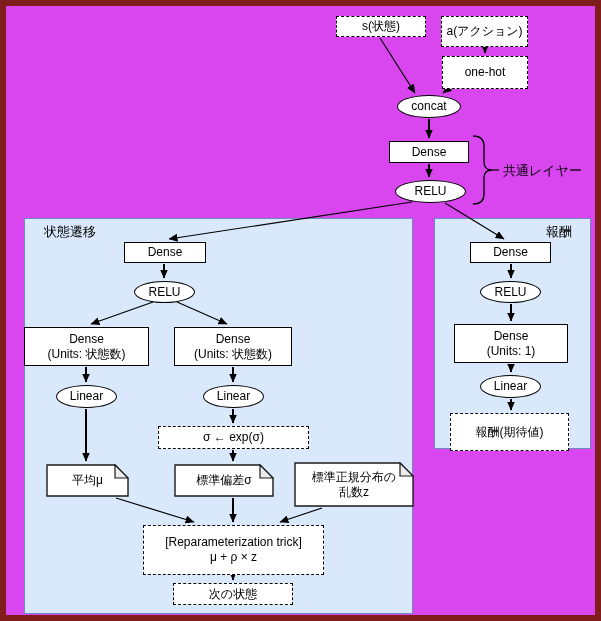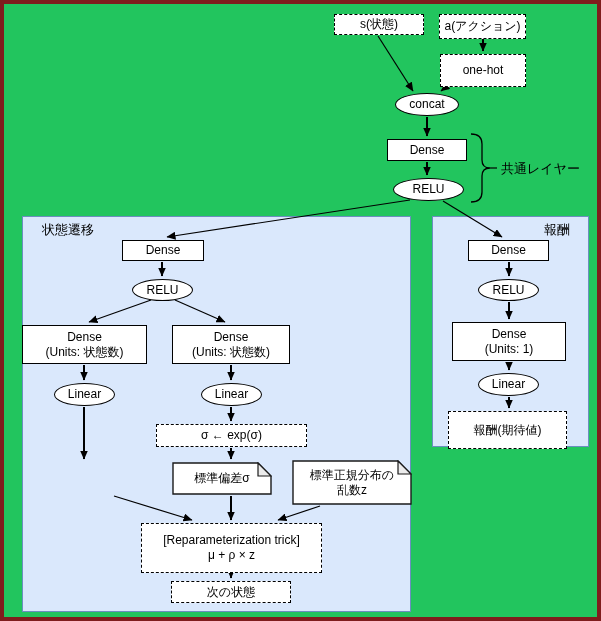--- a/index.html
+++ b/index.html
@@ -1,18 +1,18 @@
 <!DOCTYPE html>
 <html><head>
 <meta charset="utf-8">
 <style>
   html,body { margin:0; padding:0; background:#fff; }
   .canvas {
     position:relative; width:601px; height:621px;
-    background:#22c55e; border:4px solid #7f1d1d; box-sizing:border-box;
+    background:#d946ef; border:6px solid #7f1d1d; box-sizing:border-box;
     font-family:"Liberation Sans","DejaVu Sans",sans-serif; color:#000;
     overflow:hidden;
     padding-left:31px;
   }
   .panel {
     position:absolute; background:#dae8fc; border:1.5px solid #6c8ebf;
     box-sizing:border-box; z-index:0;
   }
   .ptitle { position:absolute; font-size:13px; z-index:2; white-space:nowrap; }
   .node {
@@ -75,21 +75,21 @@
 
     <g>
       <path class="brace" d="M 467,130 Q 478,130 478,140 L 478,156 Q 478,164 486,164 Q 478,164 478,172 L 478,188 Q 478,198 467,198"></path>
       <line class="ar" x1="486" y1="164" x2="493" y2="164"></line>
     </g>
   </svg>
 
   <div class="node dashed" style="left:330px; top:10px; width:90px; height:21px;">
       <span>s(状態)</span>
     </div>
-  <div class="node dashed" style="left:435px; top:10px; width:87px; height:25px;">
+  <div class="node dashed" style="left:435px; top:10px; width:87px; height:31px;">
       <span>a(アクション)</span>
     </div>
   <div class="node dashed" style="left:436px; top:50px; width:86px; height:33px;">
       <span>one-hot</span>
     </div>
   <div class="node ellipse" style="left:391px; top:89px; width:64px; height:23px;">
       <span>concat</span>
     </div>
   <div class="node solid" style="left:383px; top:135px; width:80px; height:22px;">
       <span>Dense</span>
@@ -120,20 +120,27 @@
       <span>Linear</span>
     </div>
   <div class="node ellipse" style="left:197px; top:379px; width:61px; height:23px;">
       <span>Linear</span>
     </div>
 
   <div class="node dashed" style="left:152px; top:420px; width:151px; height:23px;">
       <span>σ ← exp(σ)</span>
     </div>
 
+  <div class="node note" style="left:40px; top:458px; width:83px; height:33px;">
+    <svg width="83" height="33">
+      <path d="M1,1 L69,1 L82,14 L82,32 L1,32 Z" fill="#ffffff" stroke="#1a1a1a" stroke-width="1.4"></path>
+      <path d="M69,1 L69,14 L82,14 Z" fill="#ececec" stroke="#1a1a1a" stroke-width="1.2"></path>
+    </svg>
+    <span class="txt">平均μ</span>
+  </div>
   <div class="node note" style="left:168px; top:458px; width:100px; height:33px;">
     <svg width="100" height="33">
       <path d="M1,1 L86,1 L99,14 L99,32 L1,32 Z" fill="#ffffff" stroke="#1a1a1a" stroke-width="1.4"></path>
       <path d="M86,1 L86,14 L99,14 Z" fill="#ececec" stroke="#1a1a1a" stroke-width="1.2"></path>
     </svg>
     <span class="txt">標準偏差σ</span>
   </div>
   <div class="node note" style="left:288px; top:456px; width:120px; height:45px;">
     <svg width="120" height="45">
       <path d="M1,1 L106,1 L119,14 L119,44 L1,44 Z" fill="#ffffff" stroke="#1a1a1a" stroke-width="1.4"></path>

